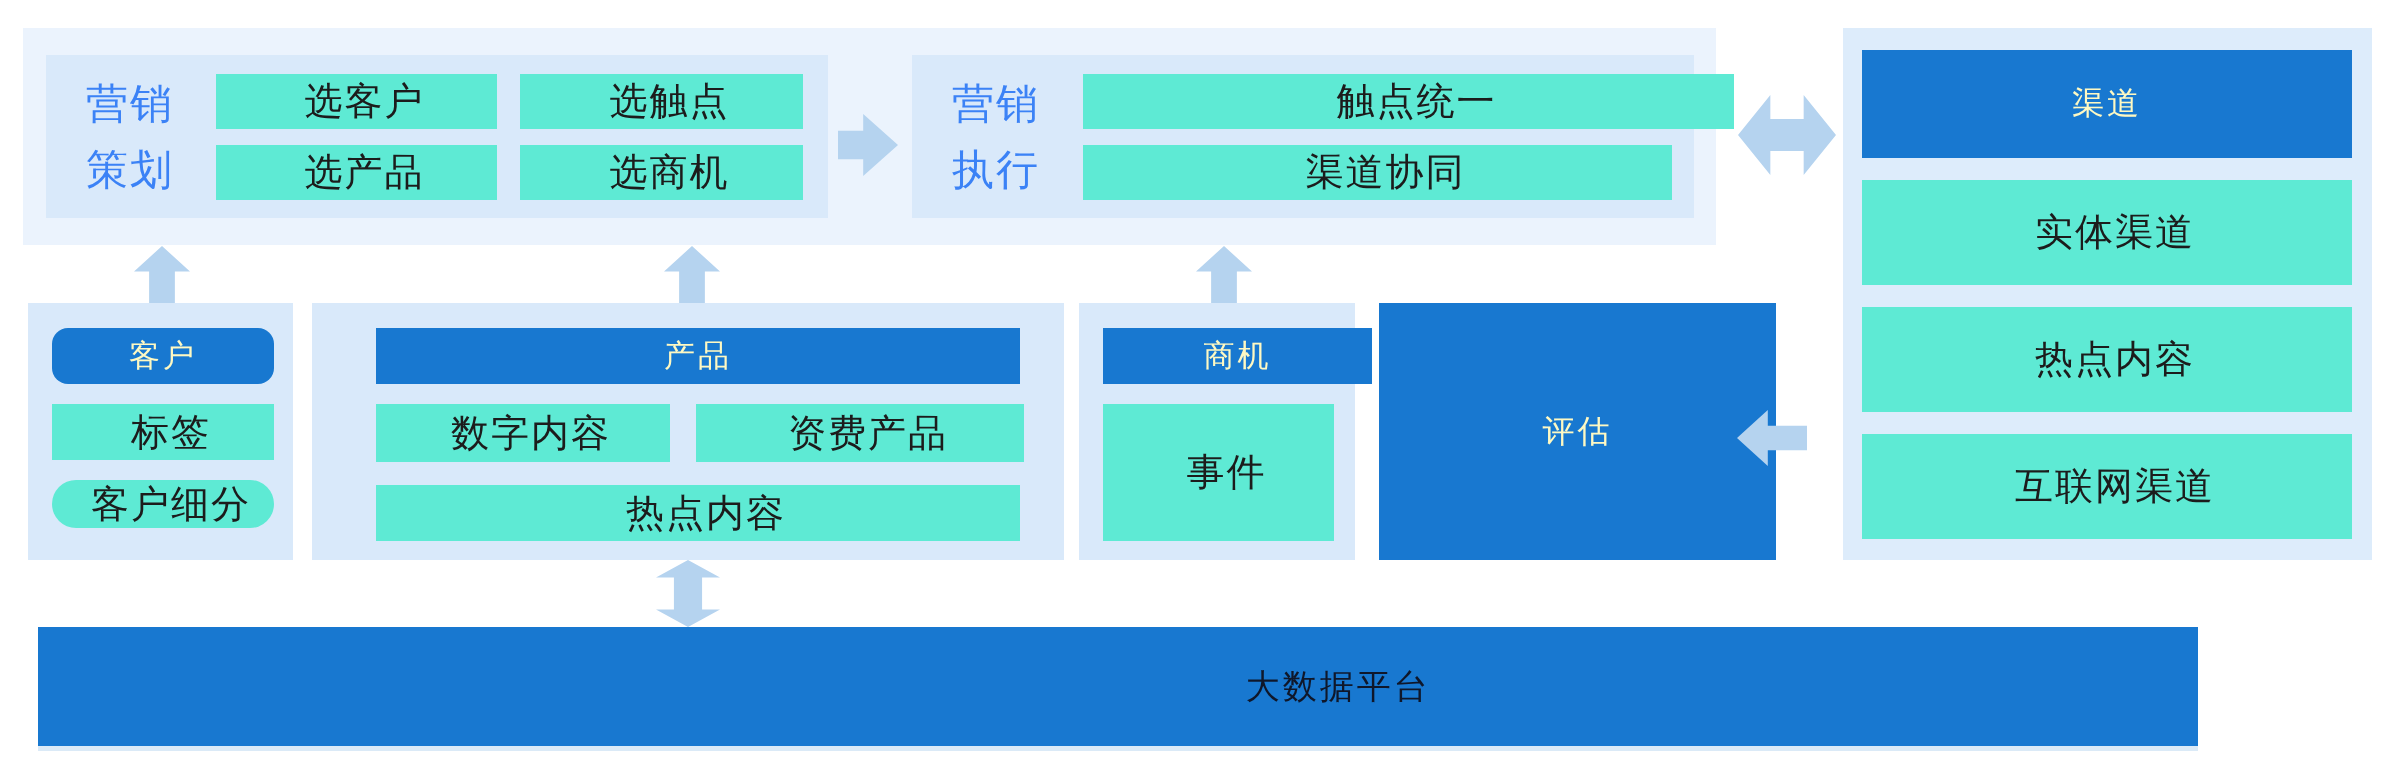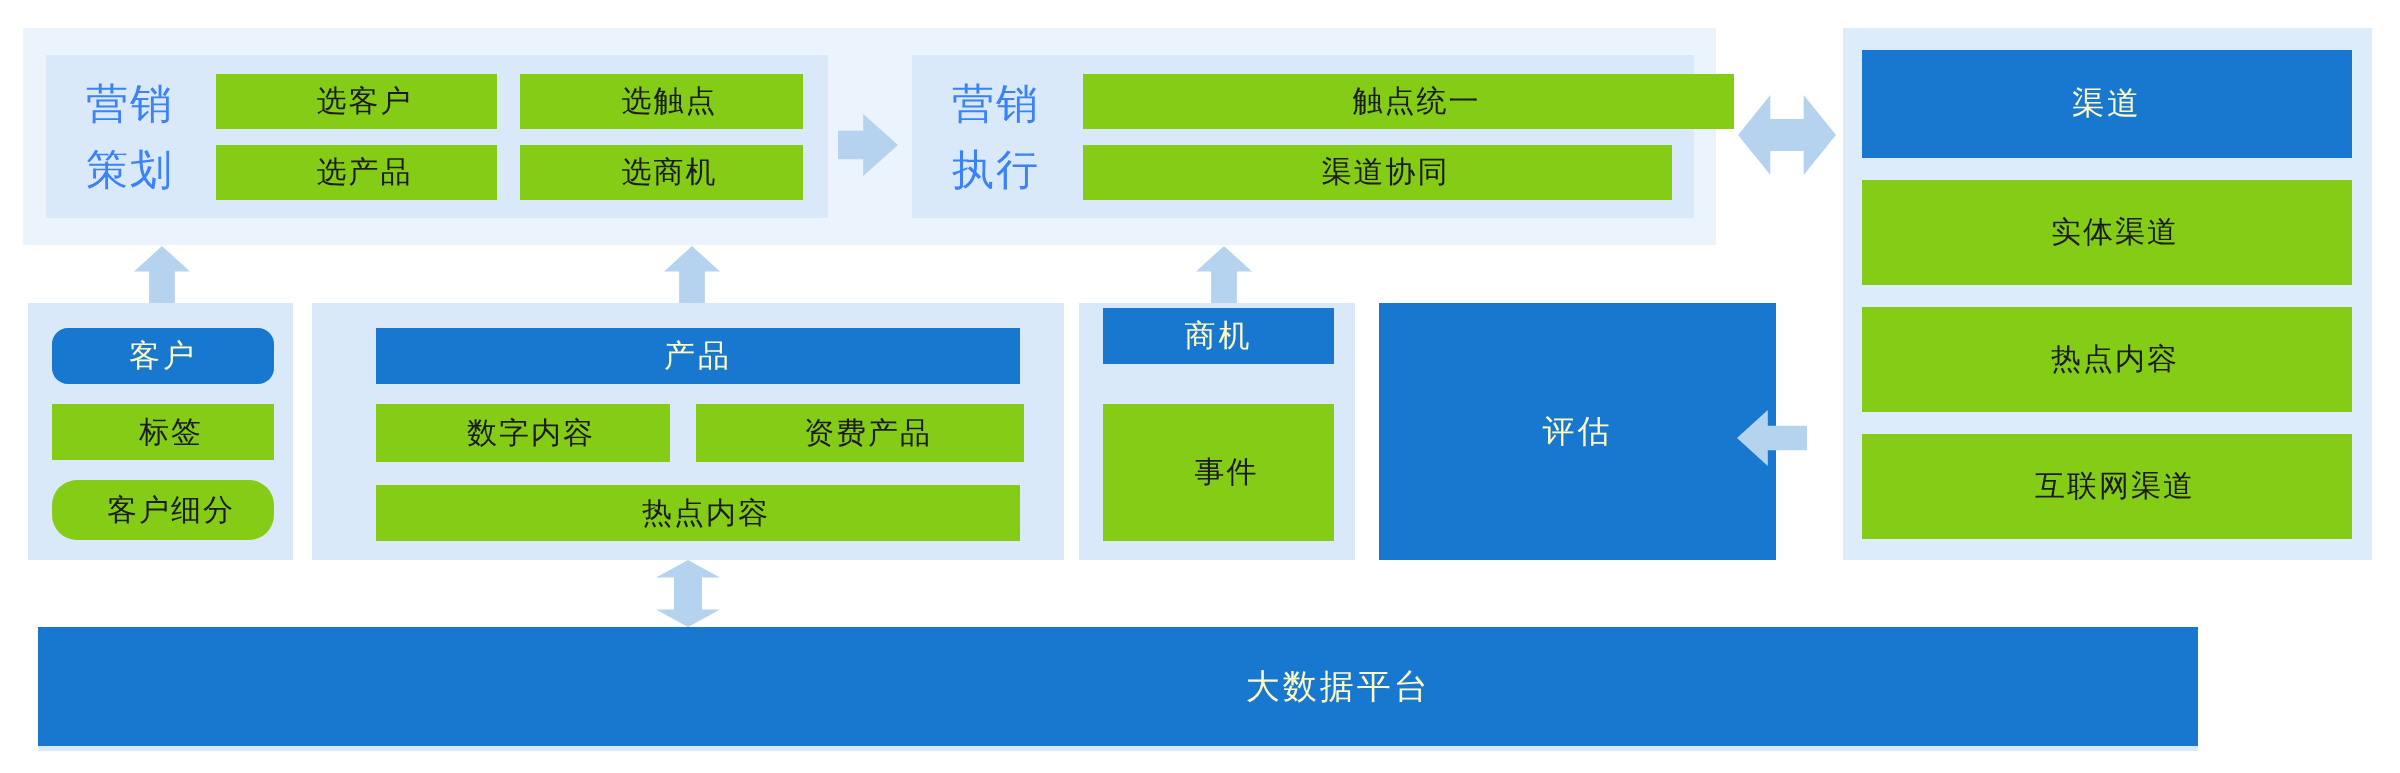--- a/index.html
+++ b/index.html
@@ -9,23 +9,23 @@
     background:#ffffff;
     font-family:"Liberation Sans","DejaVu Sans",sans-serif;
     color:#1c1c1c;
     overflow:hidden;
   }
   .abs{position:absolute;box-sizing:border-box;}
   .container-light{background:#ebf3fd;}
   .panel{background:#d9e9fa;}
   .col-light{background:#ddecfb;}
   .whitebox{
-    background:#84cc16;
+    background:#5eead4;
     display:flex;align-items:center;justify-content:center;
-    font-size:30px;color:#1c1c1c;letter-spacing:2px;padding-left:16px;
+    font-size:38px;color:#1c1c1c;letter-spacing:2px;padding-left:16px;
   }
   .bluehead{
     background:#1878d0;color:#fef9c3;
     display:flex;align-items:center;justify-content:center;
     font-size:31px;letter-spacing:3px;
   }
   .vlabel{
     display:flex;align-items:center;justify-content:center;
     font-size:42px;line-height:1.55;letter-spacing:2px;
     white-space:pre-line;text-align:center;color:#3b82f6;
@@ -36,21 +36,21 @@
   .arrow-left{clip-path:polygon(100% 28%,44% 28%,44% 0,0 50%,44% 100%,44% 72%,100% 72%);}
   .arrow-h2{clip-path:polygon(0 50%,33% 0,33% 30%,67% 30%,67% 0,100% 50%,67% 100%,67% 70%,33% 70%,33% 100%);}
   .arrow-v2{clip-path:polygon(50% 0,100% 26%,72% 26%,72% 74%,100% 74%,50% 100%,0 74%,28% 74%,28% 26%,0 26%);}
   .bottombar{
     background:#1878d0;
     box-shadow:0 5px 0 rgba(190,216,240,.55);
   }
   .bottombar .bar-label{
     position:absolute;top:50%;left:60.2%;
     transform:translate(-50%,-50%);
-    color:#fef9c3;font-size:34px;letter-spacing:3px;white-space:nowrap;
+    color:#0f172a;font-size:34px;letter-spacing:3px;white-space:nowrap;
   }
 </style>
 </head>
 <body>
 
 <div class="canvas">
 
   <div class="abs container-light" style="left:23px;top:28px;width:1693px;height:217px;"></div>
 
   <div class="abs panel" style="left:46px;top:55px;width:782px;height:163px;"></div>
@@ -77,30 +77,30 @@
   <div class="abs whitebox" style="left:1862px;top:307px;width:490px;height:105px;">热点内容</div>
   <div class="abs whitebox" style="left:1862px;top:434px;width:490px;height:105px;">互联网渠道</div>
 
   <div class="abs arrow arrow-up" style="left:134px;top:246px;width:56px;height:58px;"></div>
   <div class="abs arrow arrow-up" style="left:664px;top:246px;width:56px;height:58px;"></div>
   <div class="abs arrow arrow-up" style="left:1196px;top:246px;width:56px;height:58px;"></div>
 
   <div class="abs panel" style="left:28px;top:303px;width:265px;height:257px;"></div>
   <div class="abs bluehead" style="left:52px;top:328px;width:222px;height:56px;border-radius:16px;">客户</div>
   <div class="abs whitebox" style="left:52px;top:404px;width:222px;height:56px;">标签</div>
-  <div class="abs whitebox" style="left:52px;top:480px;width:222px;height:60px;border-radius:25px;">客户细分</div>
+  <div class="abs whitebox" style="left:52px;top:480px;width:222px;height:48px;border-radius:25px;">客户细分</div>
 
   <div class="abs panel" style="left:312px;top:303px;width:752px;height:257px;"></div>
   <div class="abs bluehead" style="left:376px;top:328px;width:644px;height:56px;">产品</div>
   <div class="abs whitebox" style="left:376px;top:404px;width:294px;height:58px;">数字内容</div>
   <div class="abs whitebox" style="left:696px;top:404px;width:328px;height:58px;">资费产品</div>
   <div class="abs whitebox" style="left:376px;top:485px;width:644px;height:56px;">热点内容</div>
 
   <div class="abs panel" style="left:1079px;top:303px;width:276px;height:257px;"></div>
-  <div class="abs bluehead" style="left:1103px;top:308px;width:231px;height:56px;">商机</div>
+  <div class="abs bluehead" style="left:1103px;top:328px;width:269px;height:56px;">商机</div>
   <div class="abs whitebox" style="left:1103px;top:404px;width:231px;height:137px;">事件</div>
 
   <div class="abs bluehead" style="left:1379px;top:303px;width:397px;height:257px;font-size:32px;">评估</div>
 
   <div class="abs arrow arrow-left" style="left:1737px;top:410px;width:70px;height:56px;"></div>
 
   <div class="abs arrow arrow-v2" style="left:656px;top:560px;width:64px;height:67px;"></div>
 
   <div class="abs bottombar" style="left:38px;top:627px;width:2160px;height:119px;">
     <span class="bar-label">大数据平台</span>

